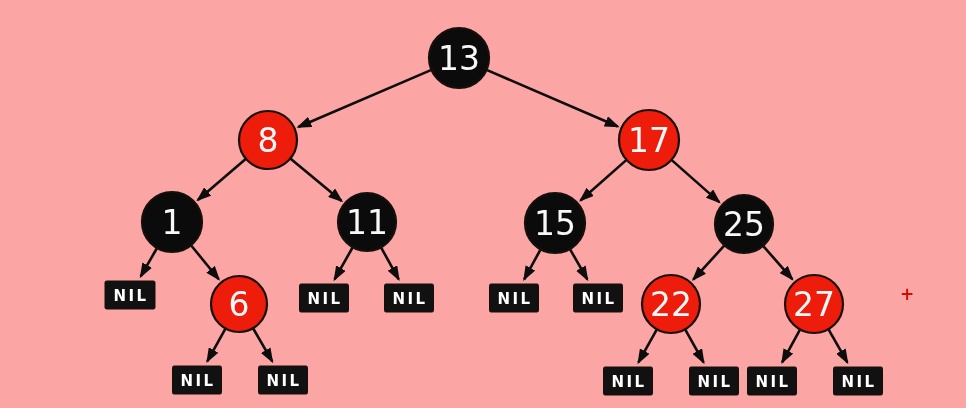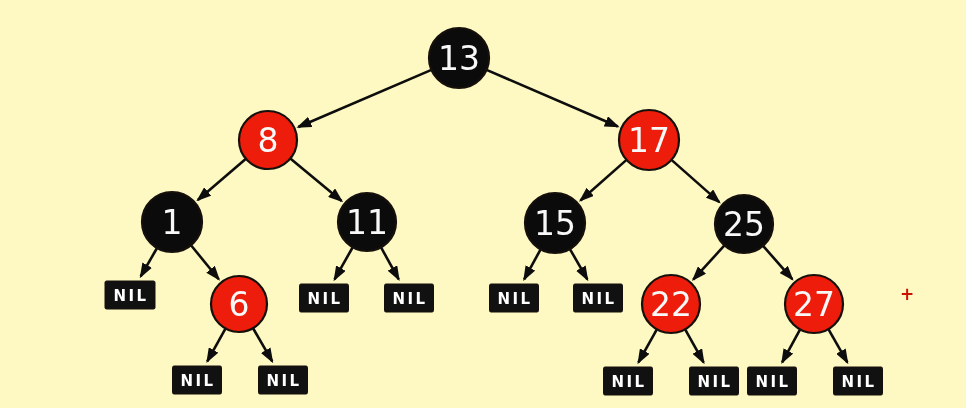--- a/index.html
+++ b/index.html
@@ -1,20 +1,20 @@
 <!DOCTYPE html>
 <html><head>
 <meta charset="utf-8">
 <style>
   html, body { margin: 0; padding: 0; background: #ffffff; }
   .stage {
     position: relative;
     width: 966px;
     height: 408px;
-    background: #fef9c3;
+    background: #fca5a5;
     overflow: hidden;
     font-family: "DejaVu Sans", "Liberation Sans", sans-serif;
   }
   .stage svg { position: absolute; left: 0; top: 0; }
   .node-label {
     font-family: "DejaVu Sans", "Liberation Sans", sans-serif;
     font-size: 33px;
     fill: #f8f8f8;
   }
   .nil-label {

